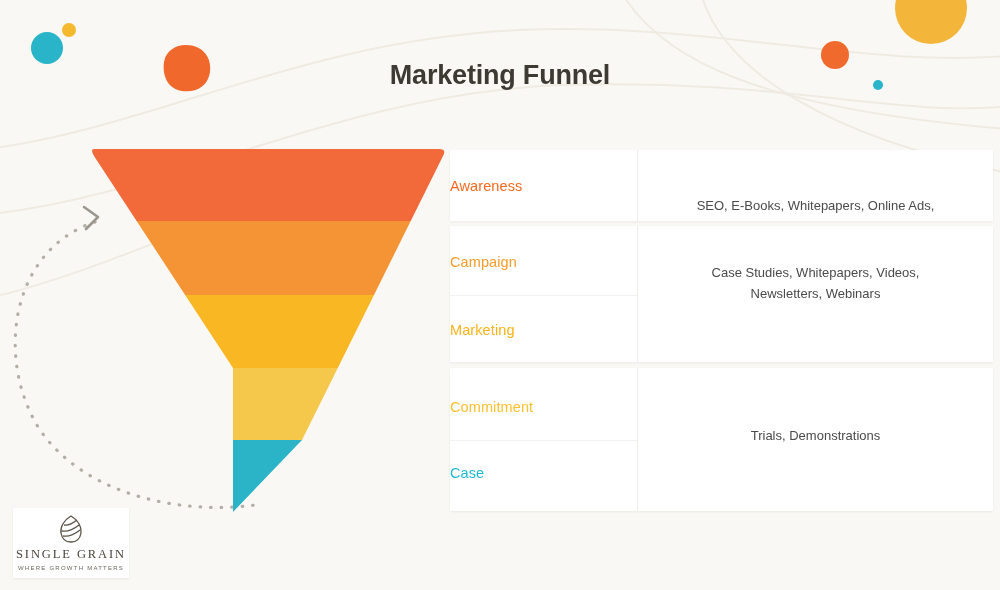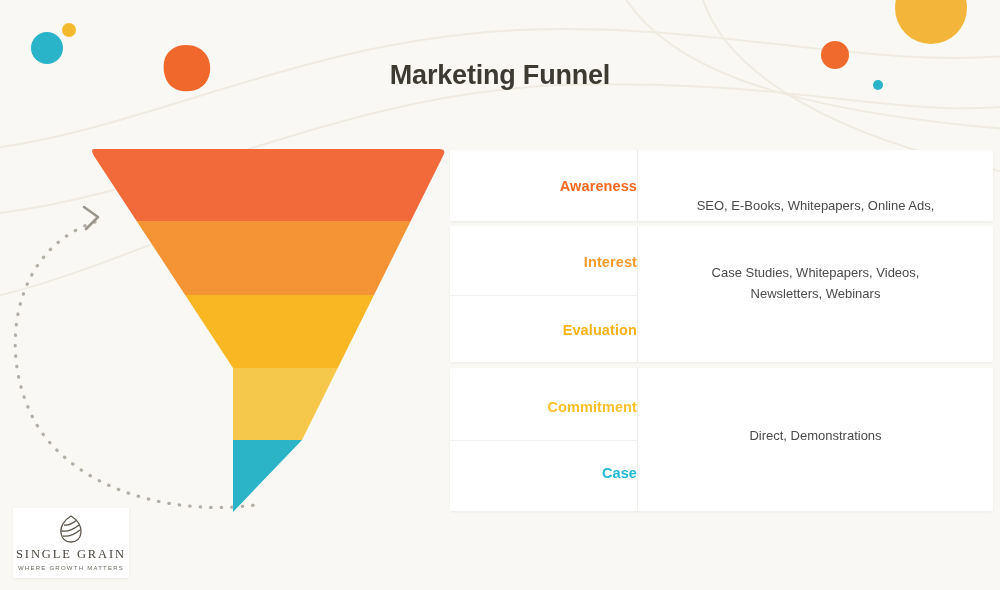--- a/index.html
+++ b/index.html
@@ -39,22 +39,22 @@
   .col-divider {
     position:absolute; top:0; bottom:0; left:187px;
     width:1px; background:#ededea;
   }
   .row-divider {
     position:absolute; left:0; width:187px; height:1px; background:#f4f2ee;
   }
 
   .stage-label {
     position:absolute; left:0; width:187px;
-    text-align:right;
-    font-size:14.5px; font-weight:bold; letter-spacing:0.1px;
+    text-align:left;
+    font-size:14.5px; font-weight:normal; letter-spacing:0.1px;
   }
   .detail {
     position:absolute; left:188px; right:0;
     text-align:center;
     font-size:13px; color:#4a4a4a; line-height:21px;
   }
 
   
   .logo-box {
     position:absolute; left:13px; top:508px; width:116px; height:70px;
@@ -123,35 +123,35 @@
     <div class="col-divider"></div>
     <div class="stage-label" style="top:28px; color:#f4691f;">Awareness</div>
     <div class="detail" style="top:17px;margin-top:28px;">
       <div>SEO, E-Books, Whitepapers, Online Ads,</div>
     </div>
   </div>
 
   <div class="card card-2">
     <div class="col-divider"></div>
     <div class="row-divider" style="top:69px;"></div>
-    <div class="stage-label" style="top:28px; color:#f79b2c;">Interest</div>
-    <div class="stage-label" style="top:96px; color:#f9b318;">Evaluation</div>
+    <div class="stage-label" style="top:28px; color:#f79b2c;">Campaign</div>
+    <div class="stage-label" style="top:96px; color:#f9b318;">Marketing</div>
     <div class="detail" style="top:36px;">
       <div>Case Studies, Whitepapers, Videos,</div>
       <div>Newsletters, Webinars</div>
     </div>
   </div>
 
   <div class="card card-3">
     <div class="col-divider"></div>
     <div class="row-divider" style="top:72px;"></div>
     <div class="stage-label" style="top:31px; color:#fbc02d;">Commitment</div>
     <div class="stage-label" style="top:97px; color:#20b8d4;">Case</div>
     <div class="detail" style="top:57px;">
-      <div>Direct, Demonstrations</div>
+      <div>Trials, Demonstrations</div>
     </div>
   </div>
 
   <div class="logo-box">
     <svg width="26" height="30" viewBox="0 0 26 30">
       <path d="M13 2 C 20 6, 24 13, 23 19 C 22 25, 18 28, 13 28
                C 8 28, 4 25, 3 19 C 2 13, 6 6, 13 2 Z" fill="none" stroke="#5a5349" stroke-width="1.3"></path>
       <path d="M6 11 C 11 12, 15 9, 19 6" fill="none" stroke="#5a5349" stroke-width="1.3"></path>
       <path d="M4 17 C 10 18, 16 15, 21 11" fill="none" stroke="#5a5349" stroke-width="1.3"></path>
       <path d="M5 22 C 11 23, 17 20, 22 16" fill="none" stroke="#5a5349" stroke-width="1.3"></path>

